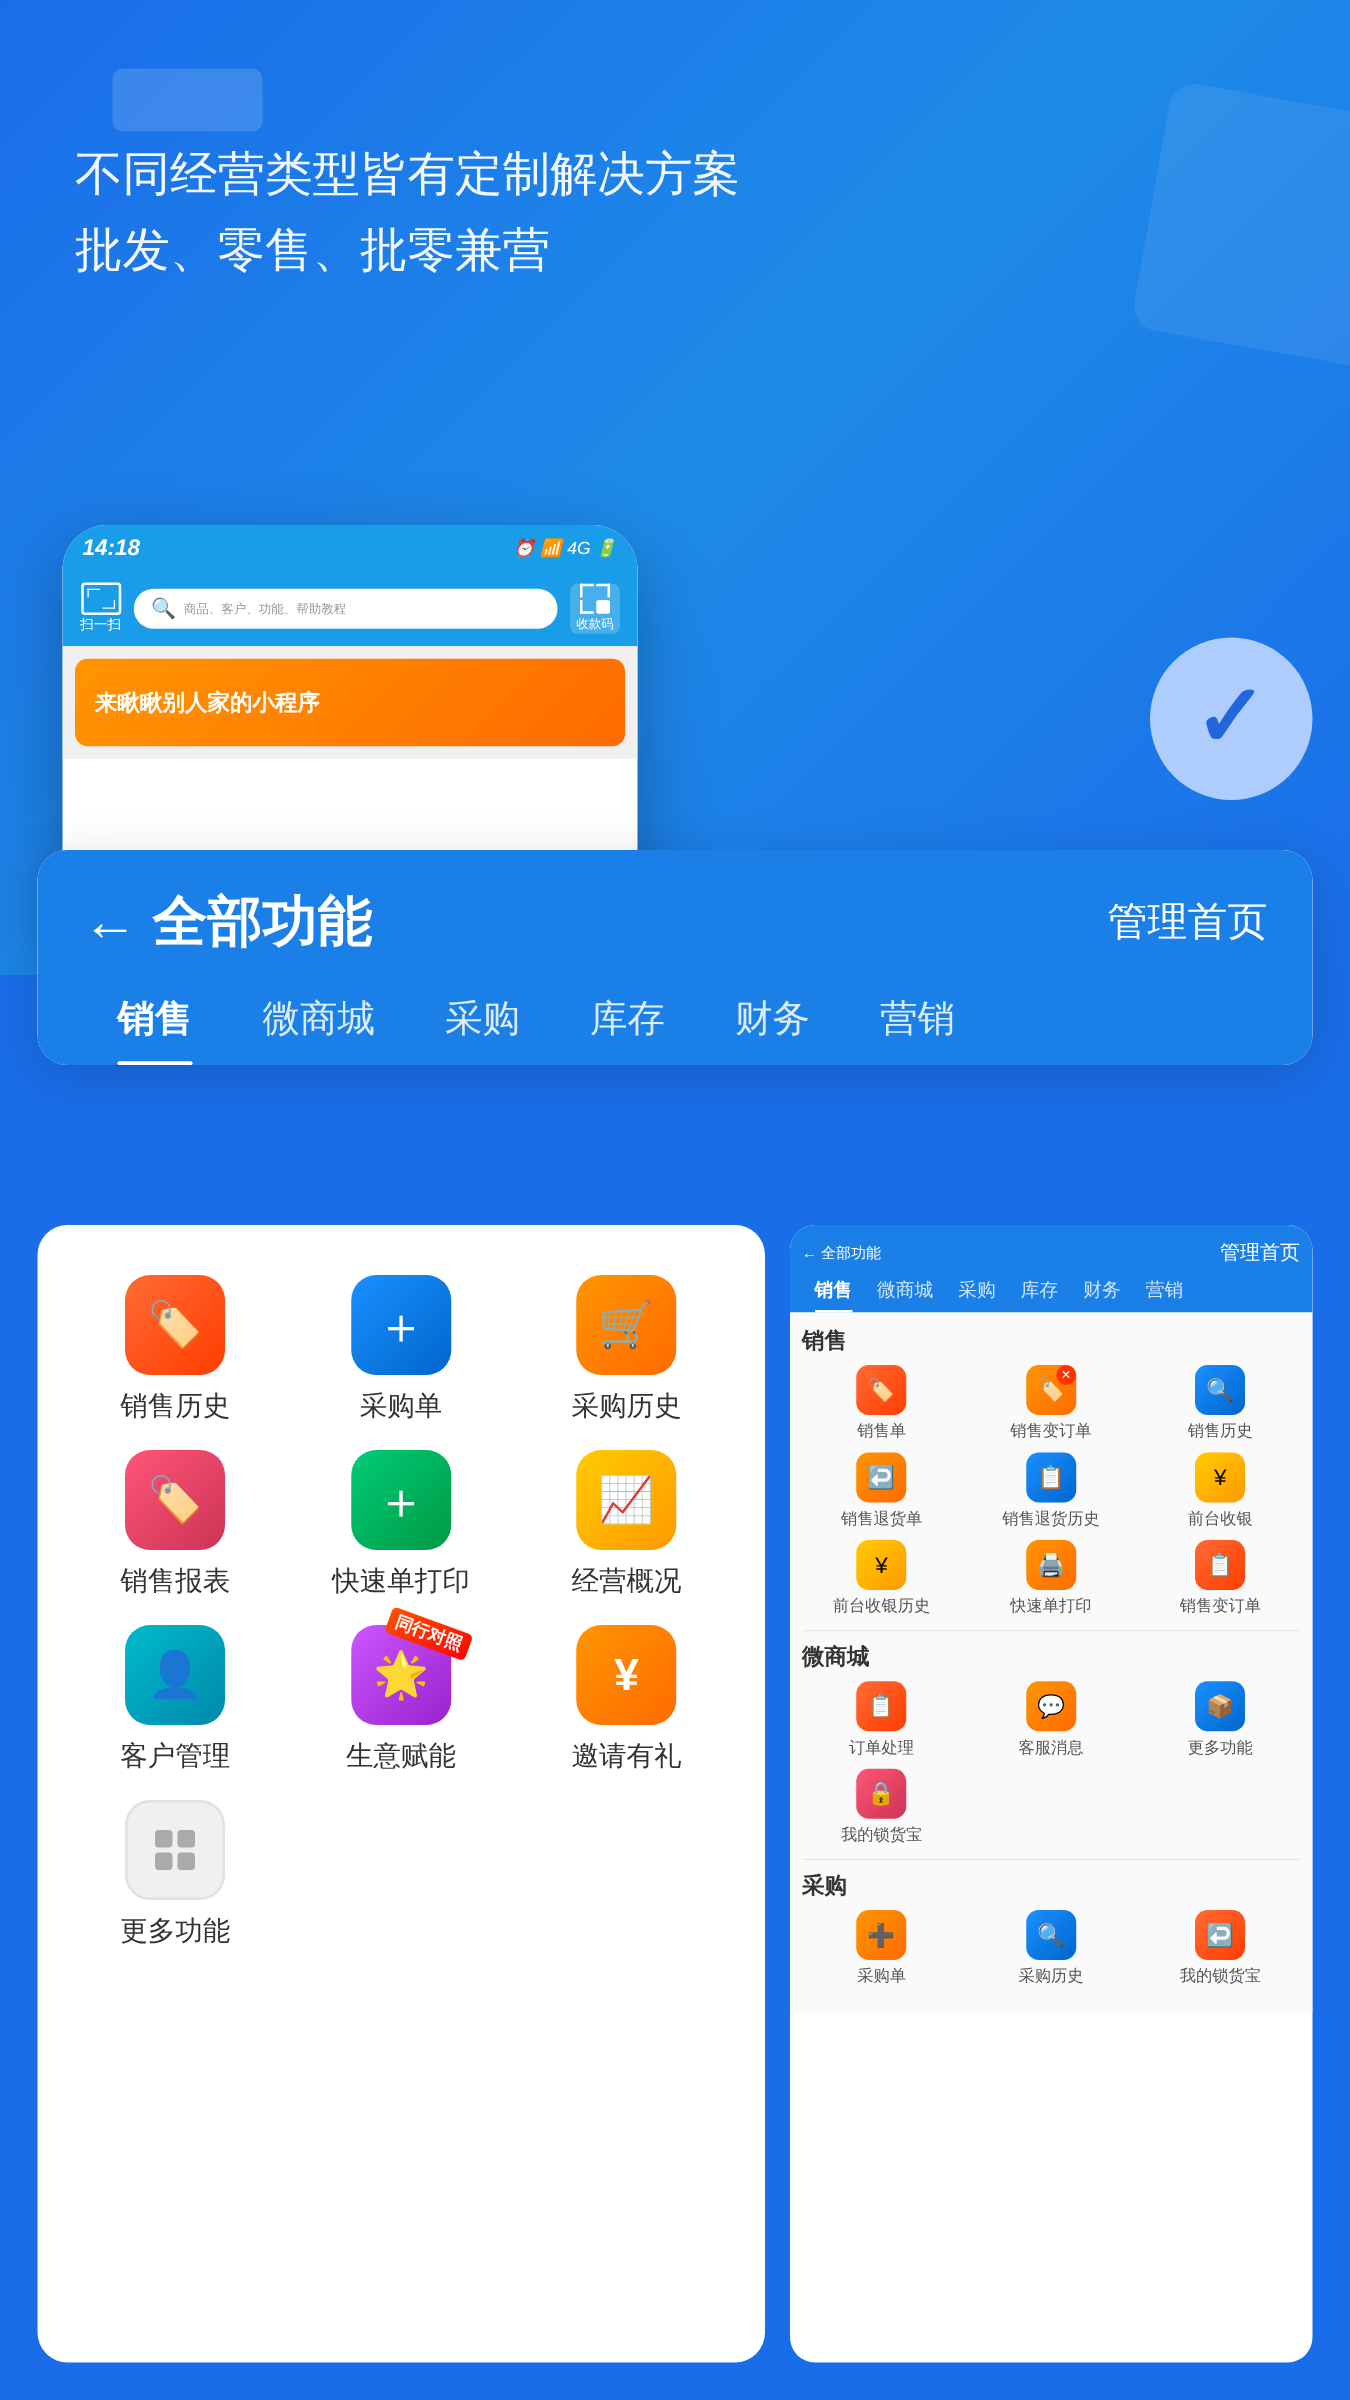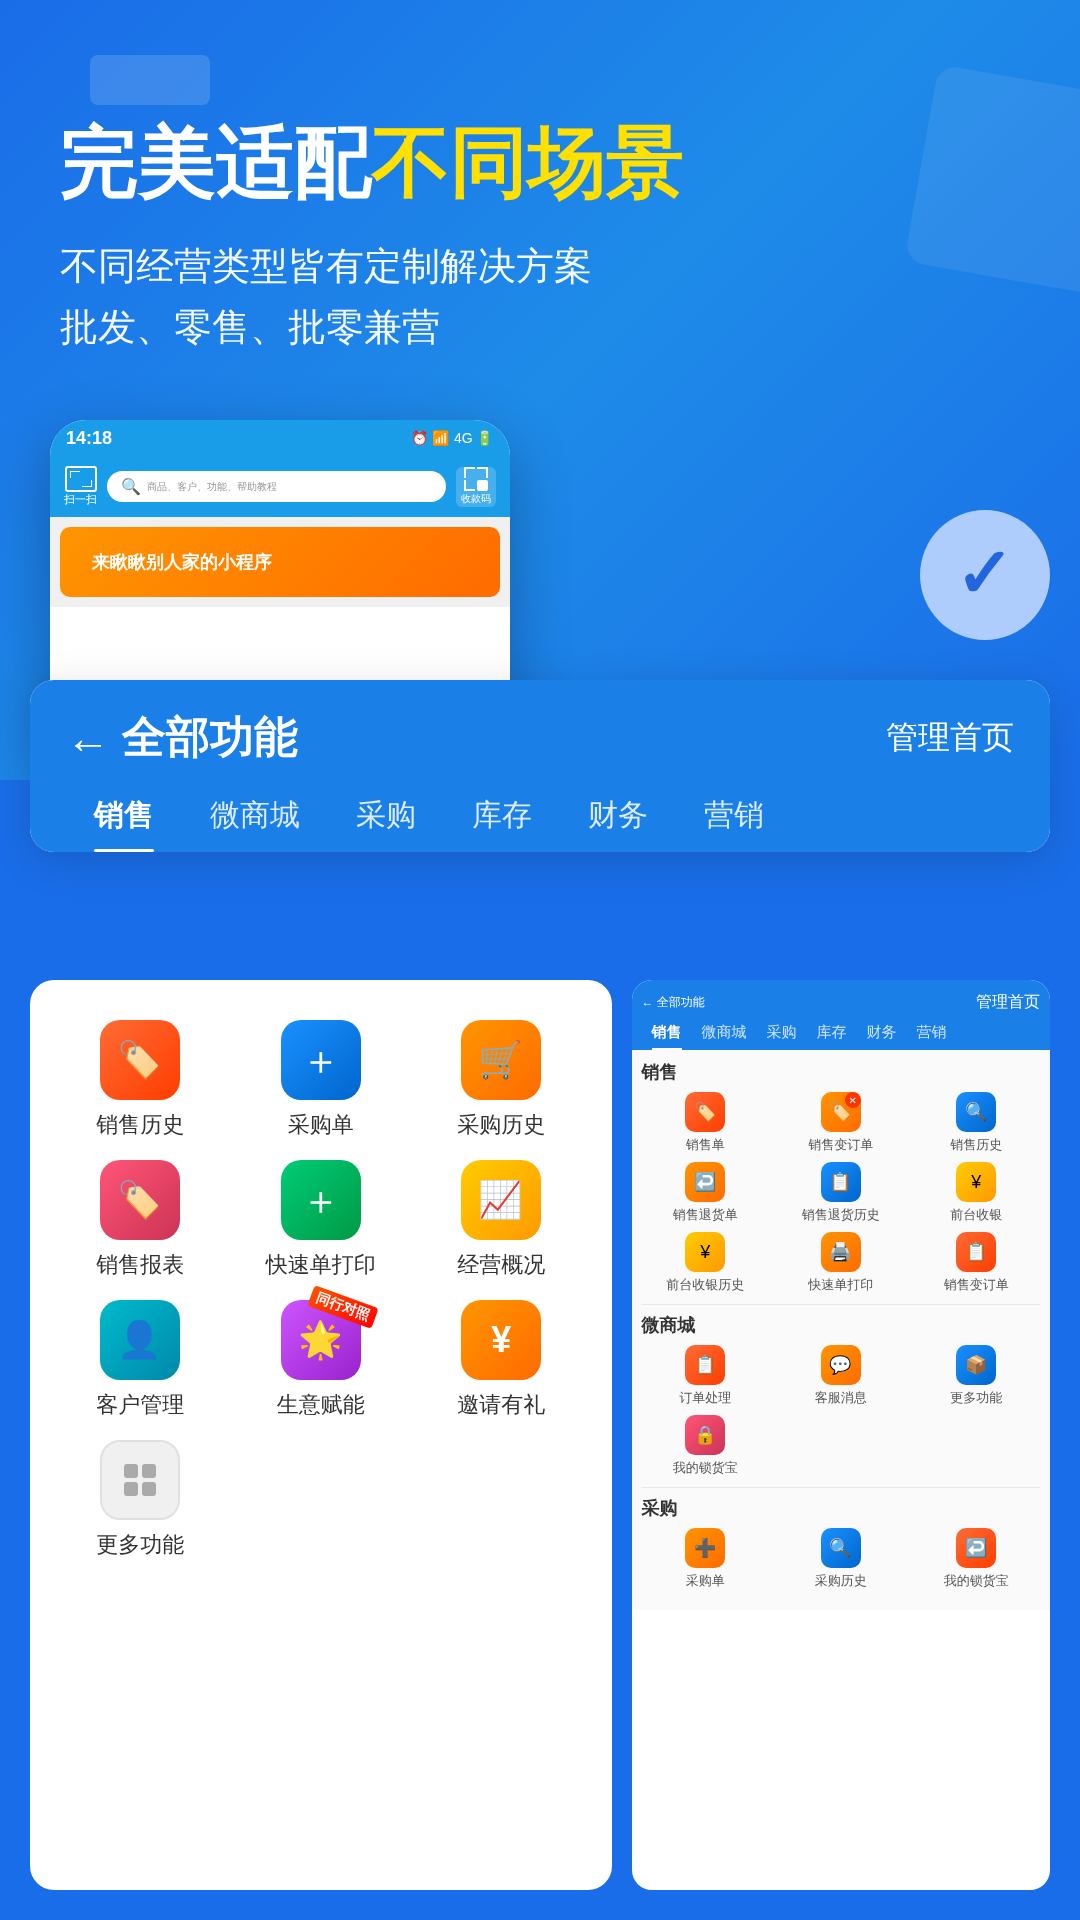--- a/index.html
+++ b/index.html
@@ -83,20 +83,21 @@
       position: relative;
     }
 
     .phone-status-bar {
       background: #1a9de8;
       height: 36px;
       display: flex;
       align-items: center;
       justify-content: space-between;
       padding: 0 16px;
+      font-style: italic;
     }
 
     .phone-time {
       color: white;
       font-size: 18px;
       font-weight: 600;
     }
 
     .phone-icons {
       color: white;
@@ -150,21 +151,20 @@
       height: 70px;
       display: flex;
       align-items: center;
       padding: 10px 16px;
     }
 
     .phone-banner-text {
       color: white;
       font-size: 18px;
       font-weight: 700;
-      margin-left: 16px;
     }
 
     
     .check-circle {
       position: absolute;
       right: 30px;
       bottom: 140px;
       width: 130px;
       height: 130px;
       background: rgba(200,220,255,0.85);
@@ -419,23 +419,20 @@
       background: #e8e8e8;
       margin: 8px 0;
     }
   </style>
 </head>
 <body>
 
 <div class="top-section">
   <div class="small-rect"></div>
 
-  <div class="headline">
-    <span>完美适配</span><span class="highlight">不同场景</span>
-  </div>
   <div class="subtitle">
     <div>不同经营类型皆有定制解决方案</div>
     <div>批发、零售、批零兼营</div>
   </div>
 
   <div class="phone-area">
     <div class="phone-mockup">
       <div class="phone-status-bar">
         <span class="phone-time">14:18</span>
         <div class="phone-icons">

